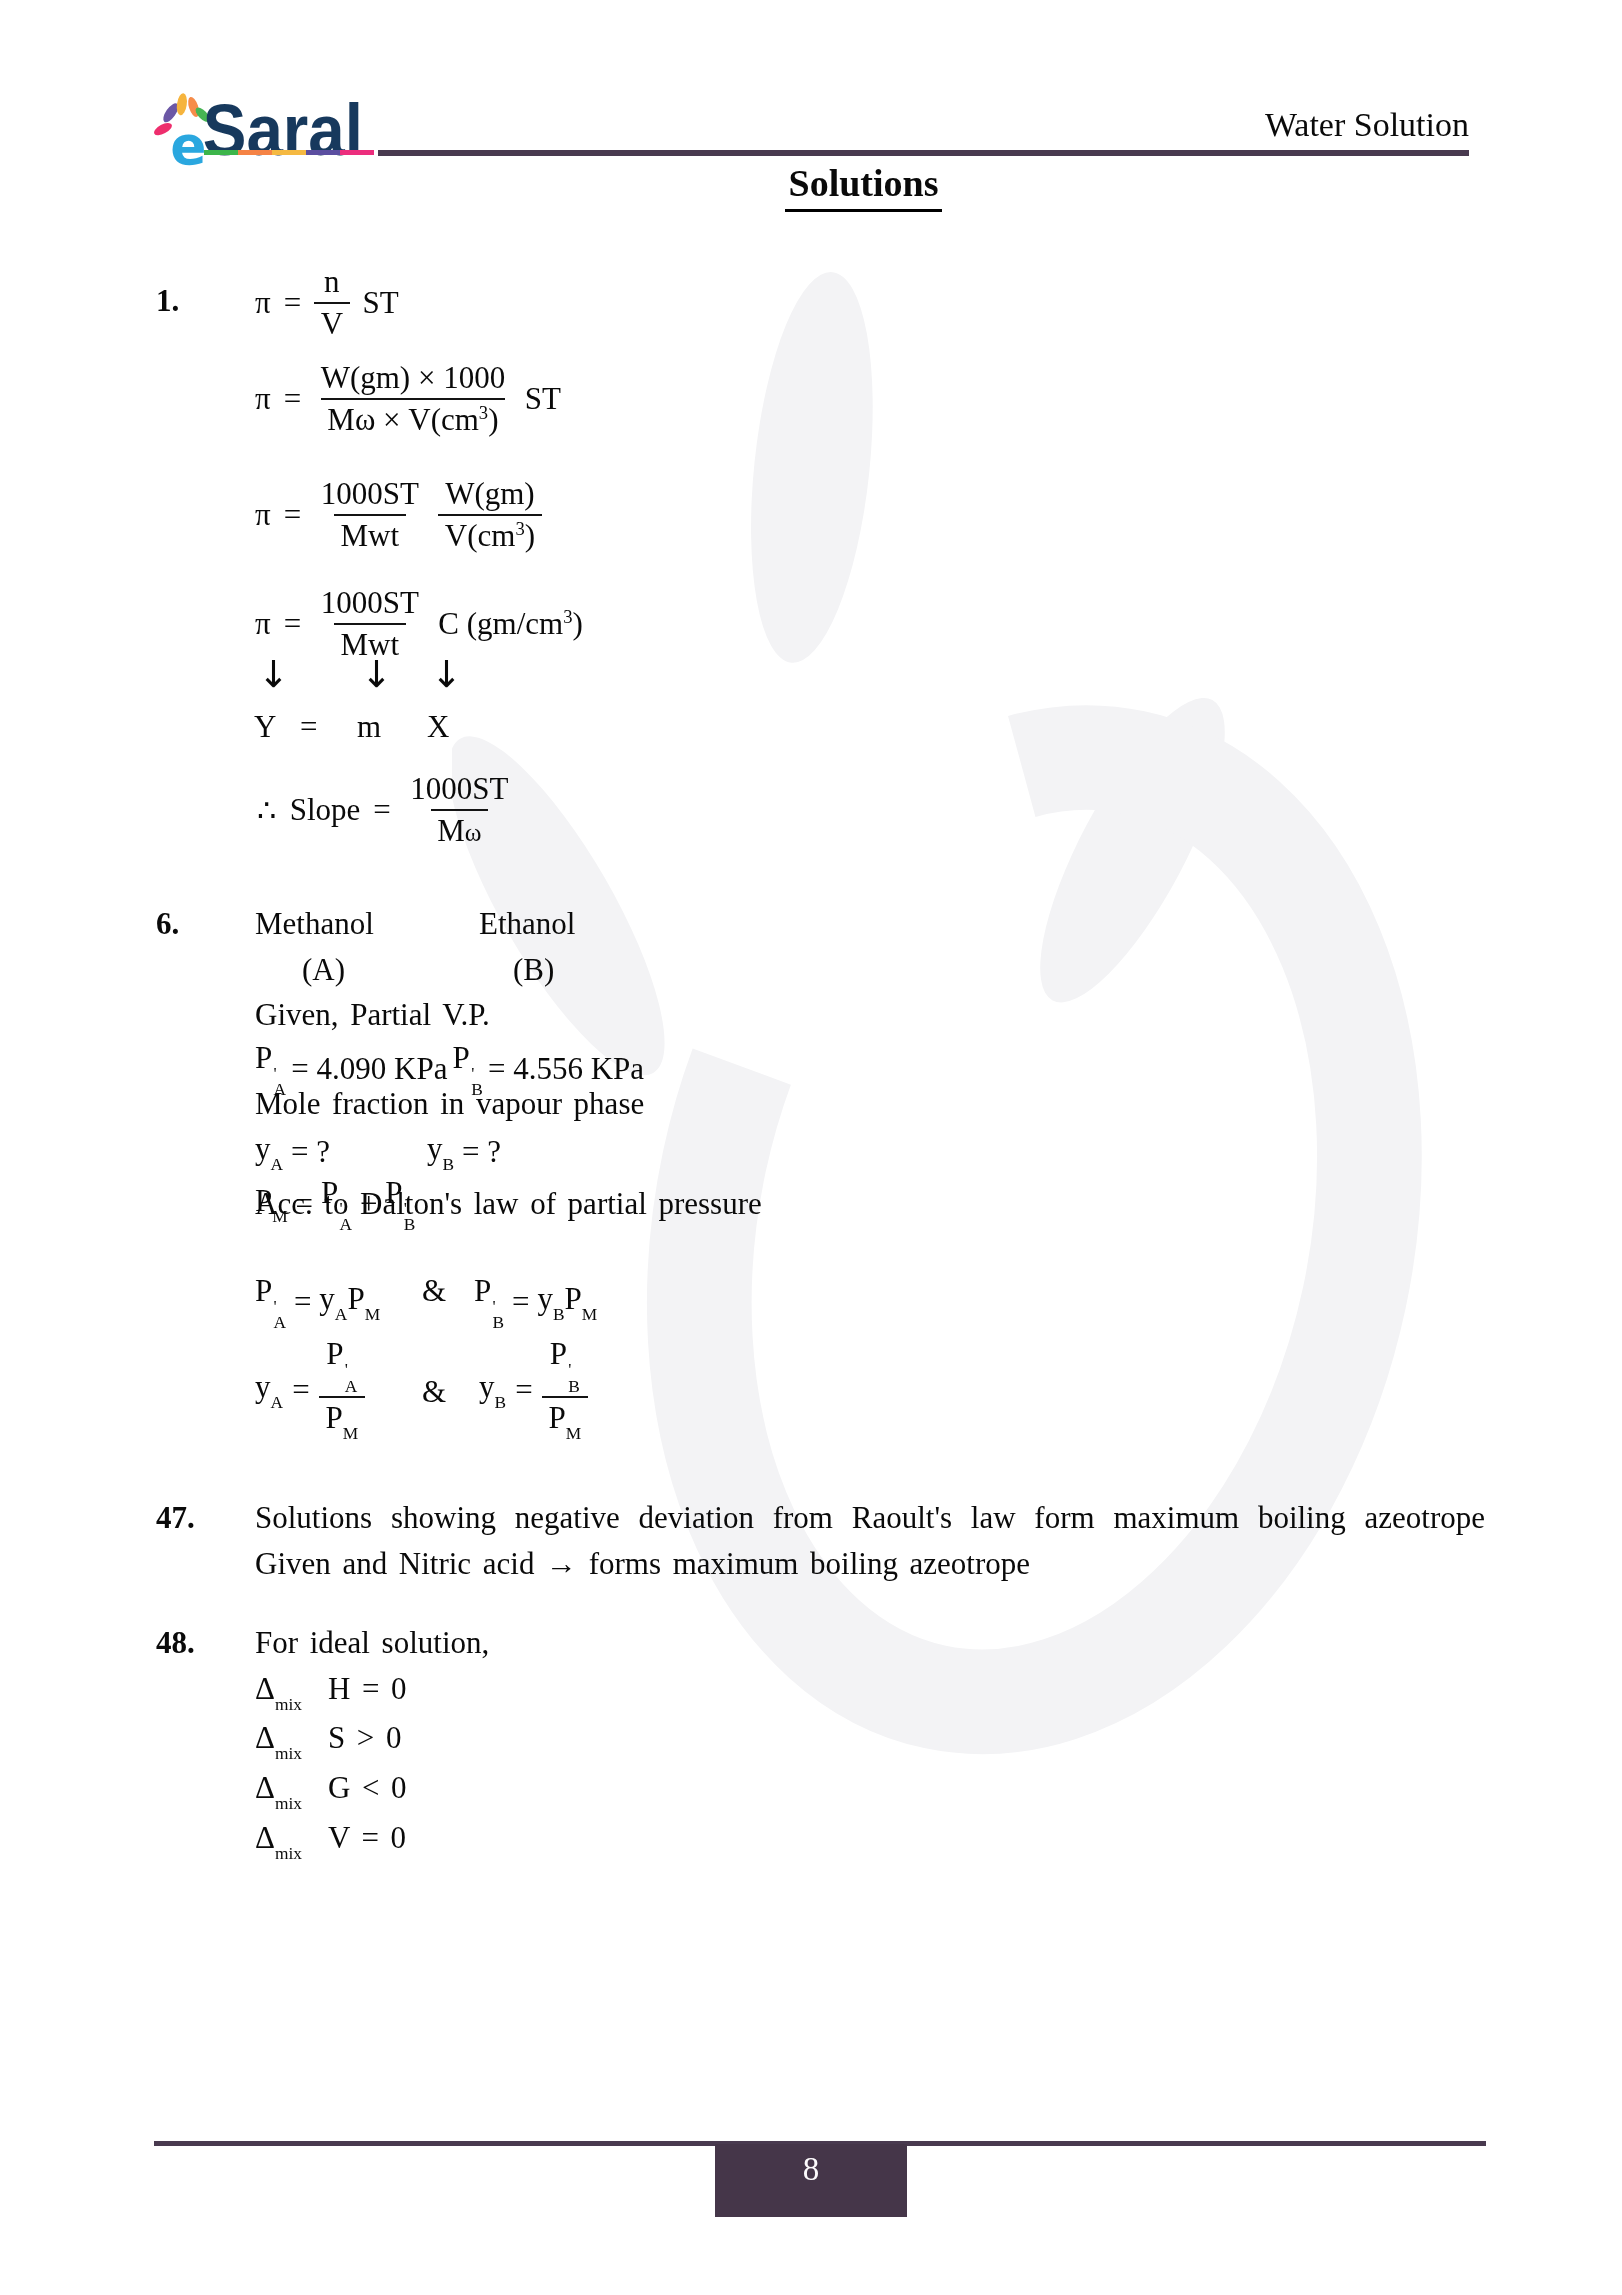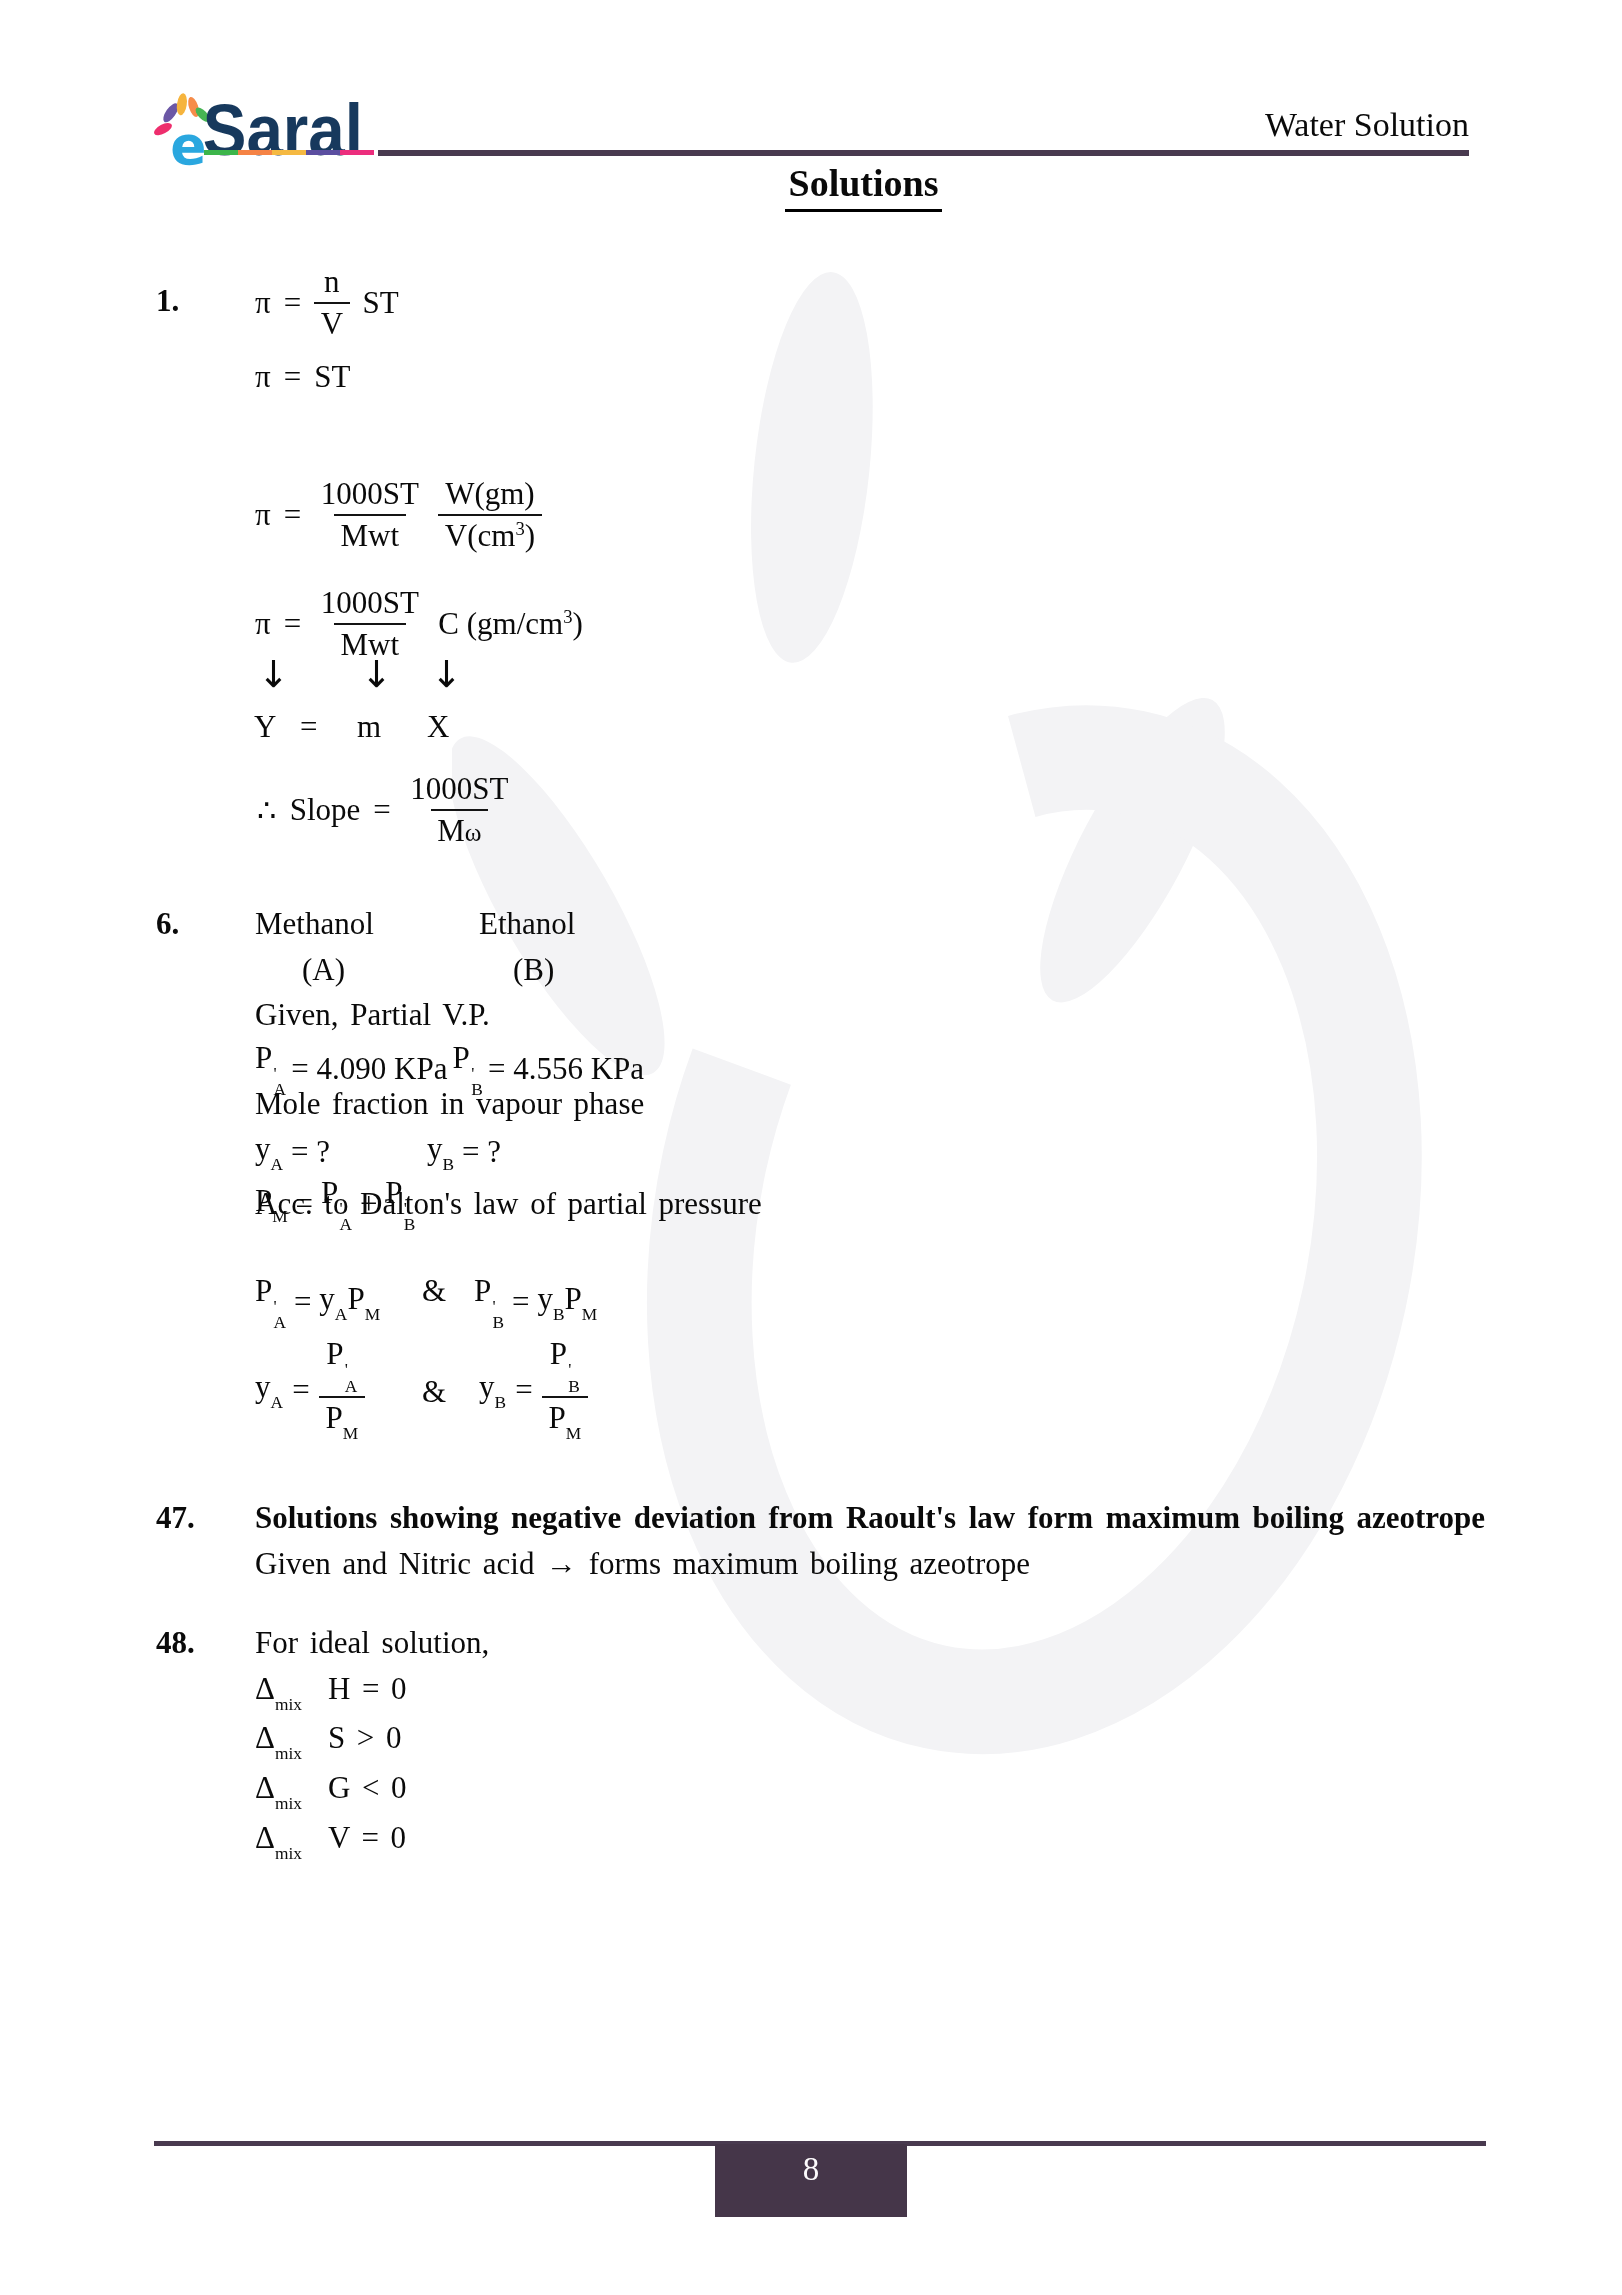--- a/index.html
+++ b/index.html
@@ -10,21 +10,21 @@
   
   .seg{position:absolute;top:150px;height:5.2px;width:34px;}
   .hrule{position:absolute;top:150px;height:5.9px;background:#493a4f;}
   .subject{position:absolute;top:106px;right:153px;font-size:34px;white-space:nowrap;}
   .title-wrap{position:absolute;left:255px;top:161px;width:1217px;text-align:center;}
   .title-wrap .t{display:inline-block;font-weight:bold;font-size:38px;
                  border-bottom:3.9px solid #000;padding:0 3.9px 3.9px 3.9px;}
   
   .num{position:absolute;font-weight:bold;font-size:31px;white-space:nowrap;}
   .line{position:absolute;font-size:31px;white-space:nowrap;word-spacing:3.9px;}
-  .just{white-space:normal;text-align:justify;text-align-last:justify;word-spacing:1.3px;font-weight:bold;}
+  .just{white-space:normal;text-align:justify;text-align-last:justify;word-spacing:1.3px;}
   
   .eqrow{position:absolute;display:inline-flex;align-items:center;gap:13px;
          font-size:31px;white-space:nowrap;}
   .g8{gap:5.2px;} .g12{gap:7.9px;} .g14{gap:9.2px;}
   .fr{display:inline-flex;flex-direction:column;align-items:center;text-align:center;}
   .fr .n{display:block;padding:1.3px 6.5px;}
   .fr .d{display:block;border-top:2px solid #141414;padding:2px 6.5px;}
   sup{font-size:.6em;}
   .sb{font-size:.56em;vertical-align:-.62em;line-height:1;}
   .stk{display:inline-flex;flex-direction:column;align-items:flex-start;
@@ -91,20 +91,24 @@
       <span class="fr">
         <span class="n">n</span>
         <span class="d">V</span>
       </span>
       <span>ST</span>
     </div>
 
     <div class="eqrow" style="left:255px;top:359px">
       <span>π</span>
       <span>=</span>
+      <span class="fr">
+        <span class="n">W(gm) × 1000</span>
+        <span class="d"><span>Mω × V(cm</span><sup>3</sup><span>)</span></span>
+      </span>
       <span>ST</span>
     </div>
 
     <div class="eqrow" style="left:255px;top:475px">
       <span>π</span>
       <span>=</span>
       <span class="fr">
         <span class="n">1000ST</span>
         <span class="d">Mwt</span>
       </span>

